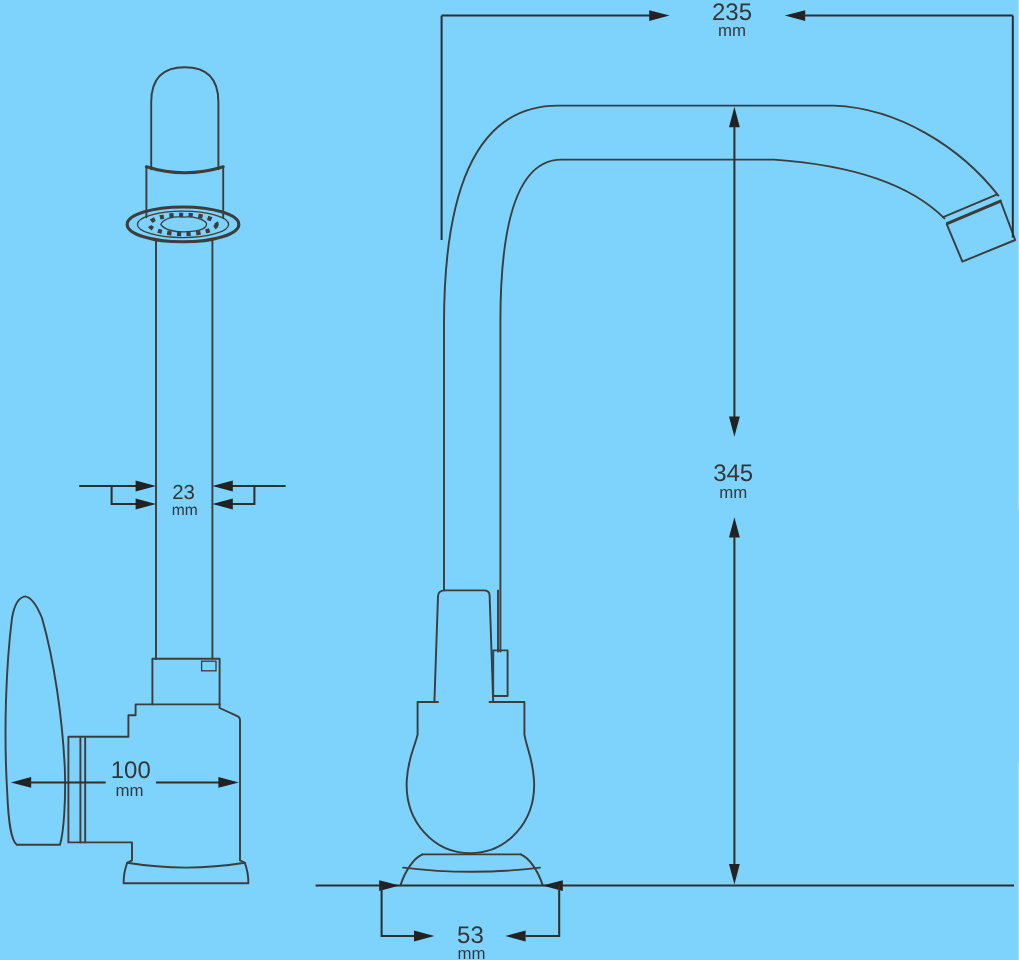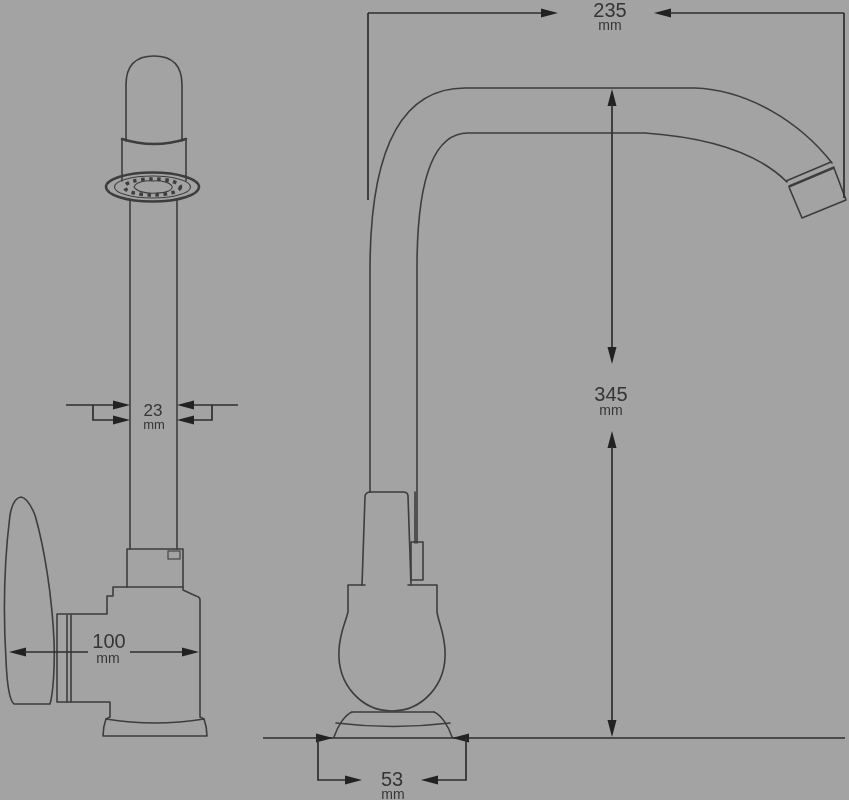--- a/index.html
+++ b/index.html
@@ -1,19 +1,19 @@
 <!DOCTYPE html>
 <html><head>
 <meta charset="utf-8">
 <style>
   html,body{margin:0;padding:0;background:#ffffff;}
   .canvas{
     position:relative;
     width:849px;height:800px;
-    background:#a3a3a3;
+    background:#7dd3fc;
     font-family:"Liberation Sans", sans-serif;
     overflow:hidden;
   }
   svg{display:block;}
   .outline{fill:none;stroke:#3d3d3d;stroke-width:1.6;stroke-linejoin:round;stroke-linecap:round;}
   .outline-thick{fill:none;stroke:#3d3d3d;stroke-width:2.6;stroke-linejoin:round;stroke-linecap:round;}
   .dimline{fill:none;stroke:#2e2e2e;stroke-width:1.7;stroke-linecap:butt;}
   .arrow{fill:#222222;stroke:none;}
   .dim-num{fill:#353535;font-size:20px;font-family:"Liberation Sans",sans-serif;}
   .dim-unit{fill:#353535;font-size:14px;font-family:"Liberation Sans",sans-serif;}

